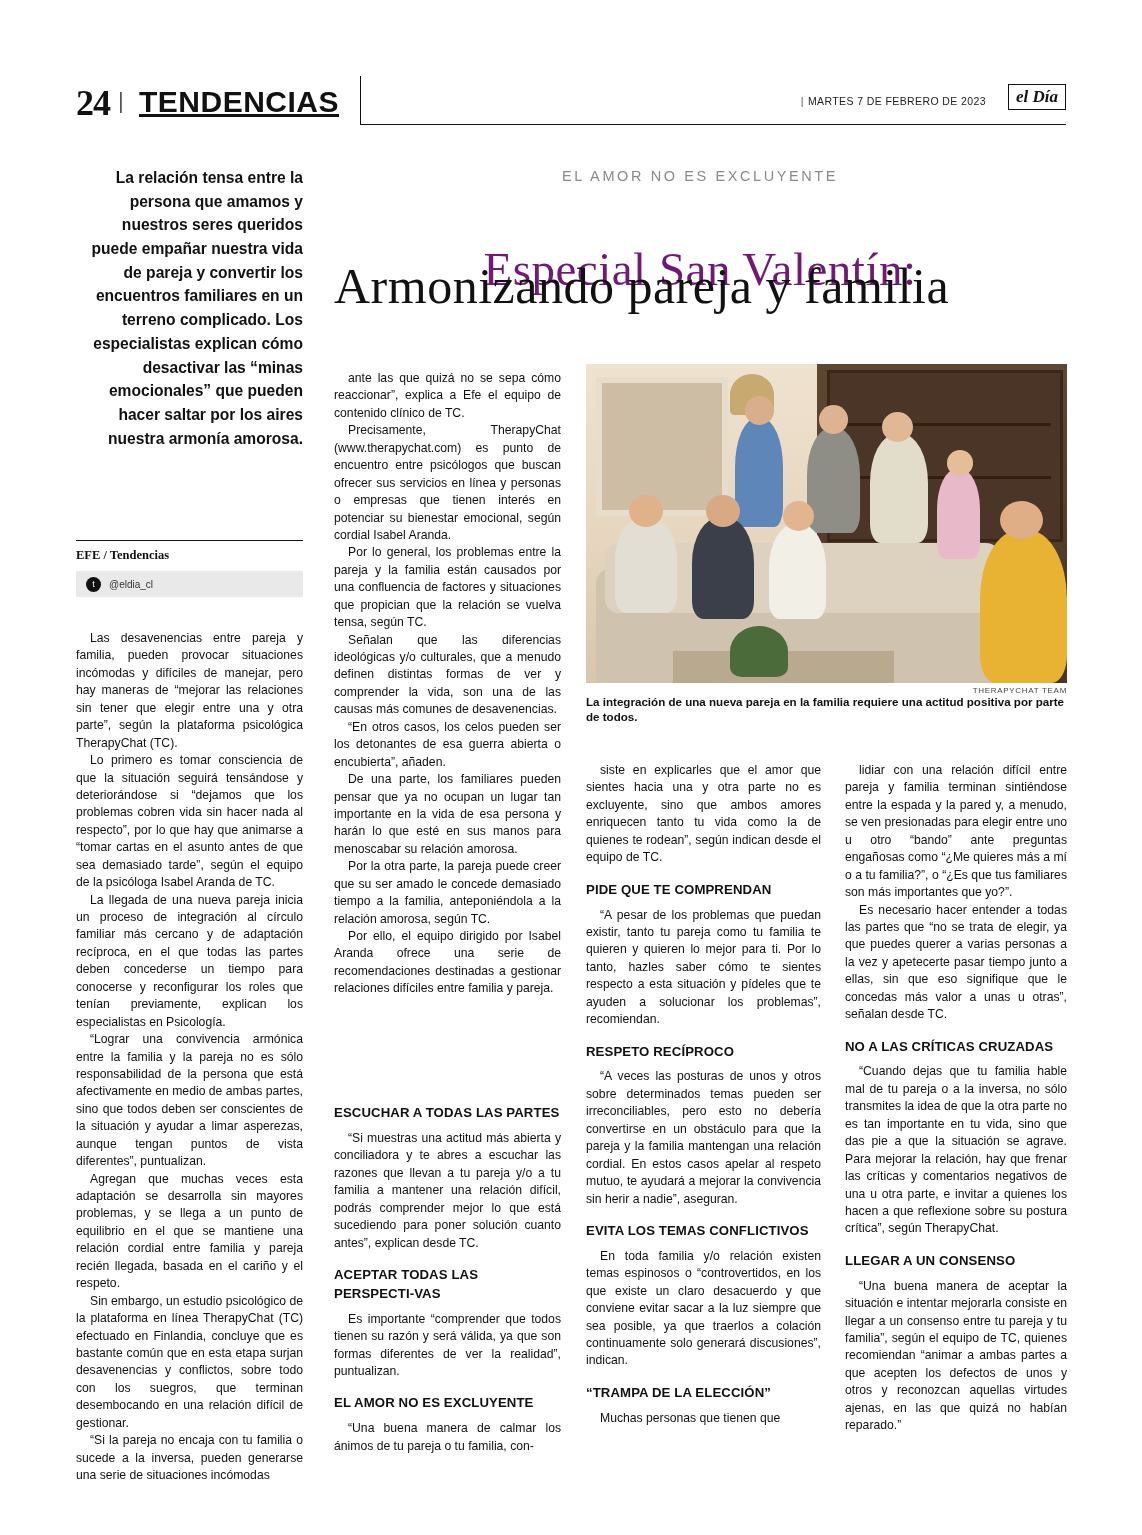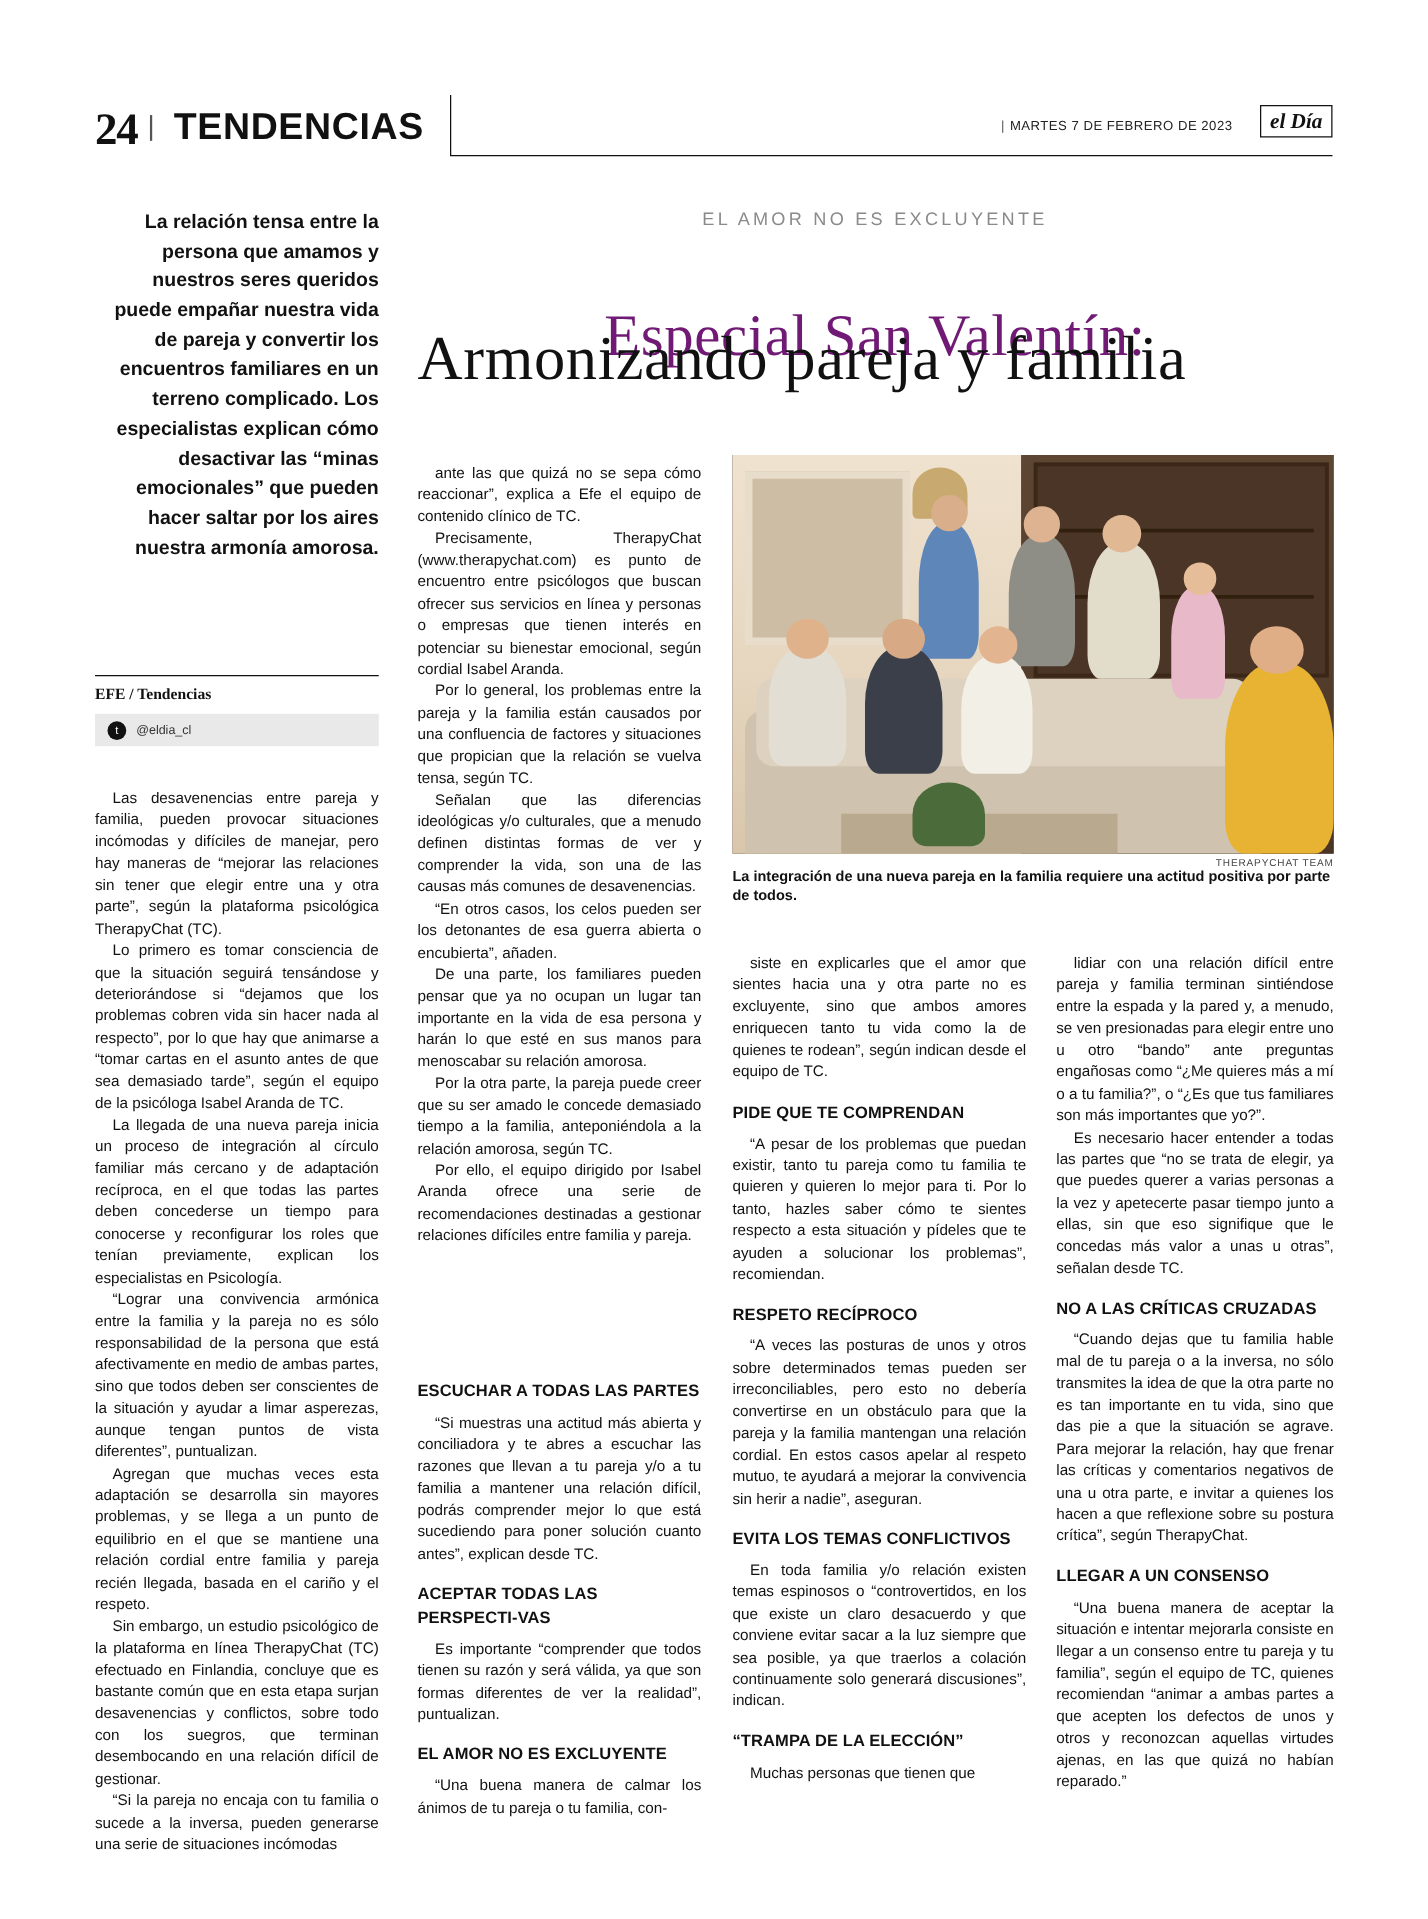--- a/index.html
+++ b/index.html
@@ -49,20 +49,21 @@
   }
   .masthead .section-name {
     position: absolute;
     left: 63px;
     top: -1px;
     font-family: "Liberation Sans", sans-serif;
     font-size: 30px;
     font-weight: 700;
     letter-spacing: 0.5px;
     color: #111;
+    text-decoration: underline;
   }
   .masthead .vrule {
     position: absolute;
     left: 284px;
     top: -10px;
     width: 1px;
     height: 48px;
     background: #111;
   }
   .masthead .hrule {

